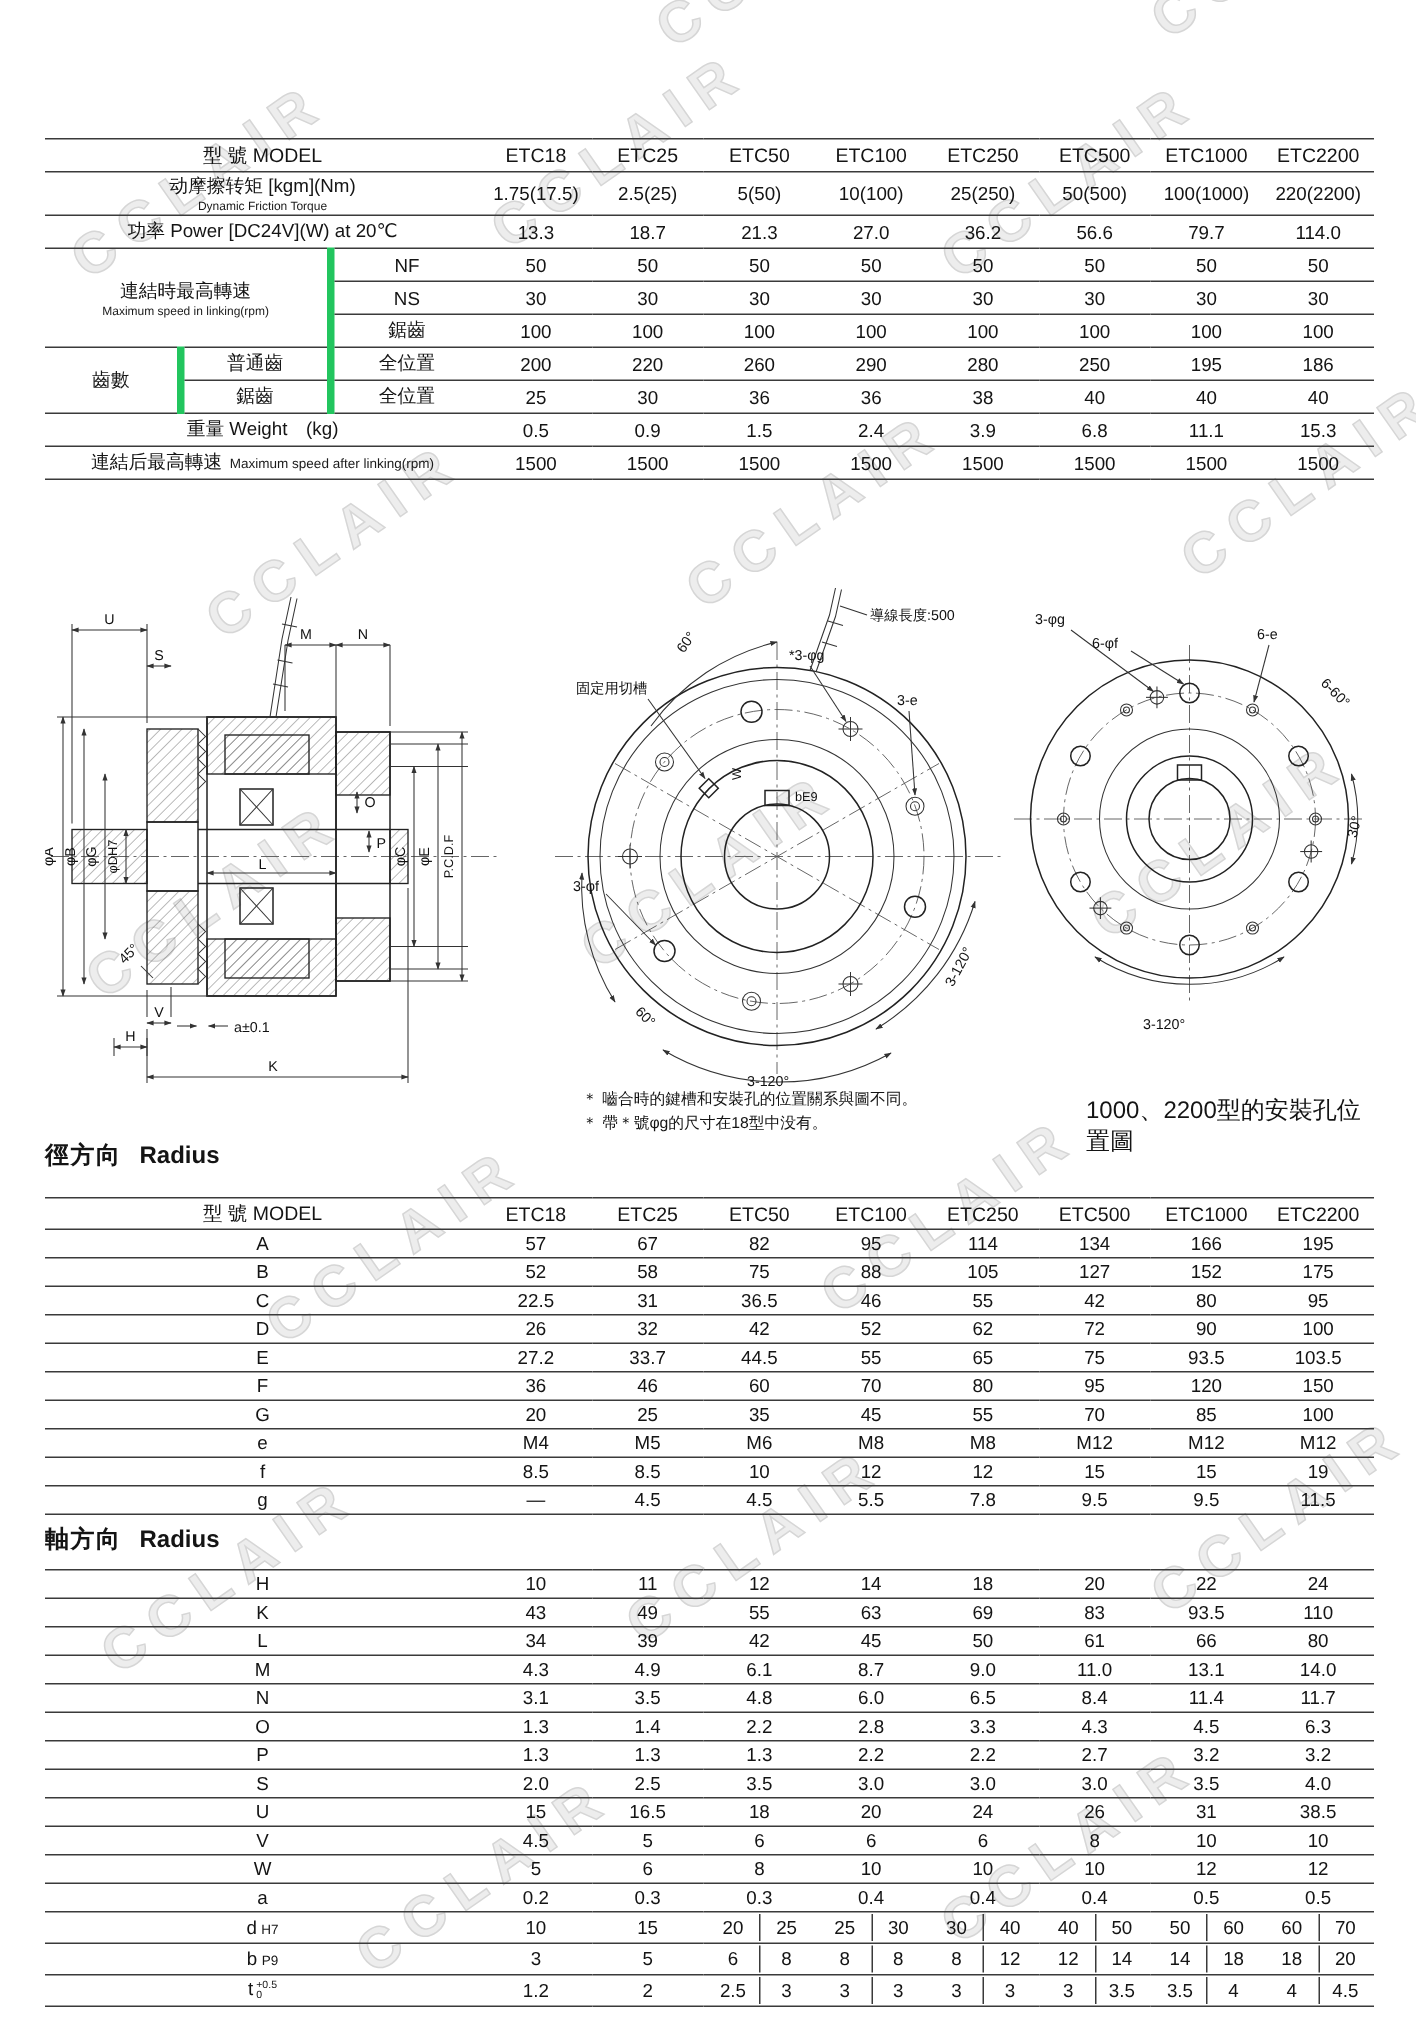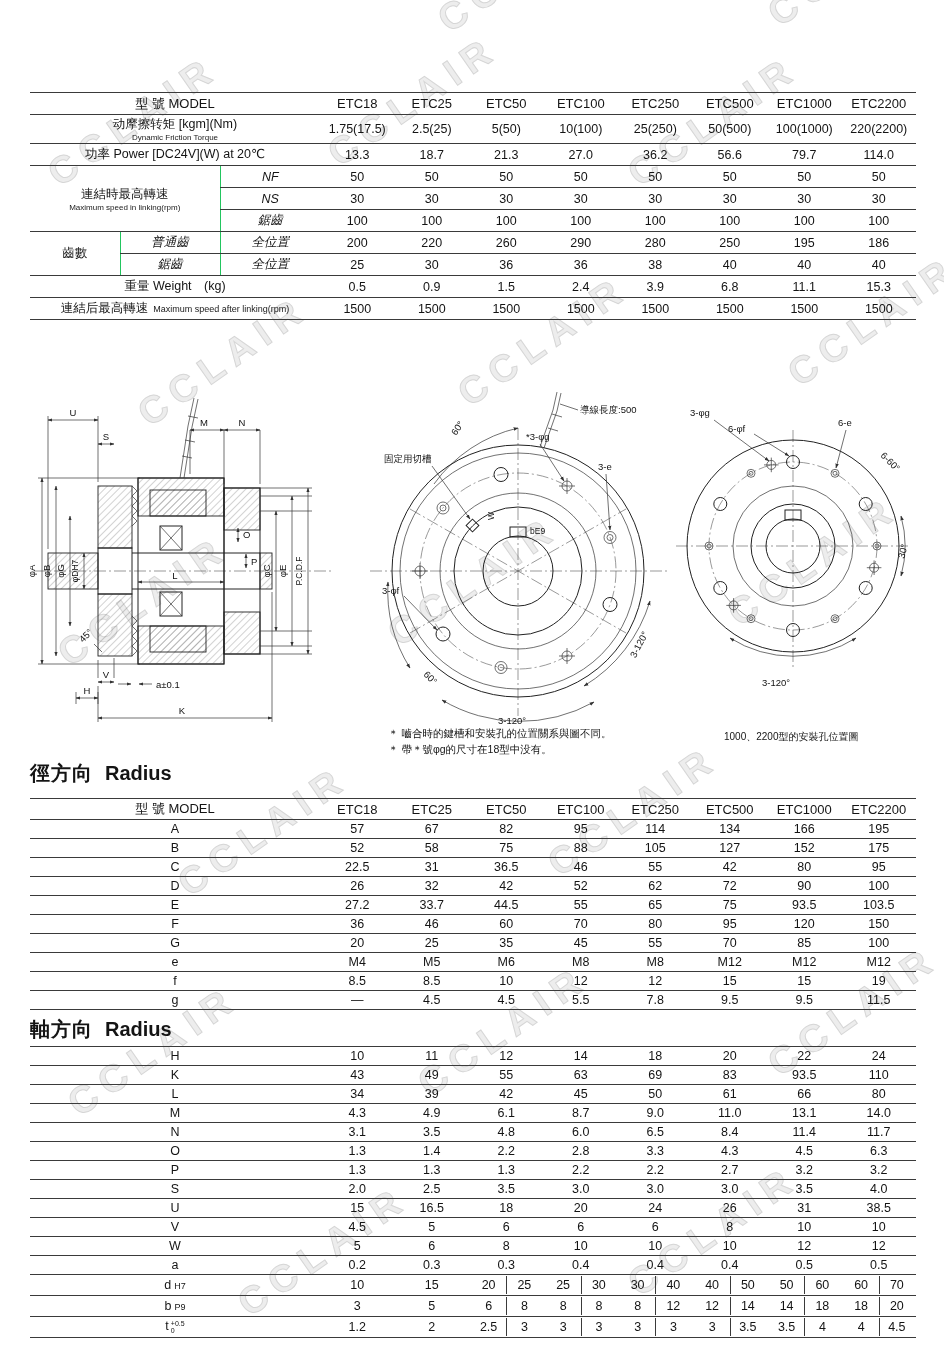--- a/index.html
+++ b/index.html
@@ -16,39 +16,39 @@
   .title { left:30px; top:12px; }
   .title .zh { font-size:20px; font-weight:bold; letter-spacing:1px; }
   .title .en { font-size:7.5px; font-weight:bold; margin-left:6px; letter-spacing:0.5px; }
 
   table.data { border-collapse:collapse; table-layout:fixed; width:886px; background:transparent; }
   table.data td { border-bottom:1px solid #3a3a3a; font-size:12.5px; text-align:center; vertical-align:middle; padding:1px 2px; }
   table.spec td { height:22px; }
   table.dim td { height:19px; }
   table.data tr:first-child td { border-top:1.5px solid #3a3a3a; }
   td.lbl { text-align:left; padding-left:4px; }
-  td.sublbl { text-align:left; padding-left:10px; border-left:1px solid #22c55e;font-style:italic; }
+  td.sublbl { text-align:left; padding-left:10px; border-left:5px solid #22c55e; }
   tr.model-row td { font-size:13px; }
   .sub { display:block; font-size:8px; line-height:1.15; color:#1a1a1a; }
   .sub.inline { display:inline; font-size:9px; margin-left:5px; }
   .suf { font-size:9px; margin-left:3px; }
   .tol { display:inline-flex; flex-direction:column; font-size:7px; line-height:1.05; vertical-align:middle; margin-left:2px; text-align:left; }
   td.split { padding:0; }
   td.split span { display:inline-block; width:50%; height:18px; line-height:18px; vertical-align:middle; }
   td.split span + span { border-left:1px solid #3a3a3a; }
 
   .notes { left:32px; top:330px; font-size:11px; line-height:1.6; }
   .notes .indent { padding-left:10px; }
 
   .drawings { left:30px; top:386px; width:886px; height:372px; }
   .panel { position:absolute; }
   .fnotes { position:absolute; left:358px; top:340px; font-size:10.5px; line-height:1.5; }
-  .mcaption { position:absolute; left:694px; top:344px; font-size:10px; }
-
-  .section-heading { font-size:20px; font-weight:bold; letter-spacing:1px; }
+  .mcaption { position:absolute; left:694px; top:344px; font-size:16px; }
+
+  .section-heading { font-size:16px; font-weight:bold; letter-spacing:1px; }
   .section-heading .en { margin-left:12px; letter-spacing:0; }
 
   .shape { stroke:#222; stroke-width:1; fill:none; }
   .hatched { stroke:#222; stroke-width:0.9; fill:url(#hatch); }
   .dln { stroke:#333; stroke-width:0.7; fill:none; }
   .cl { stroke:#555; stroke-width:0.6; fill:none; stroke-dasharray:12 3 2 3; }
   text.dt { font-size:9.5px; fill:#111; }
   text.dts { font-size:8.5px; fill:#111; }
 </style>
 </head>

